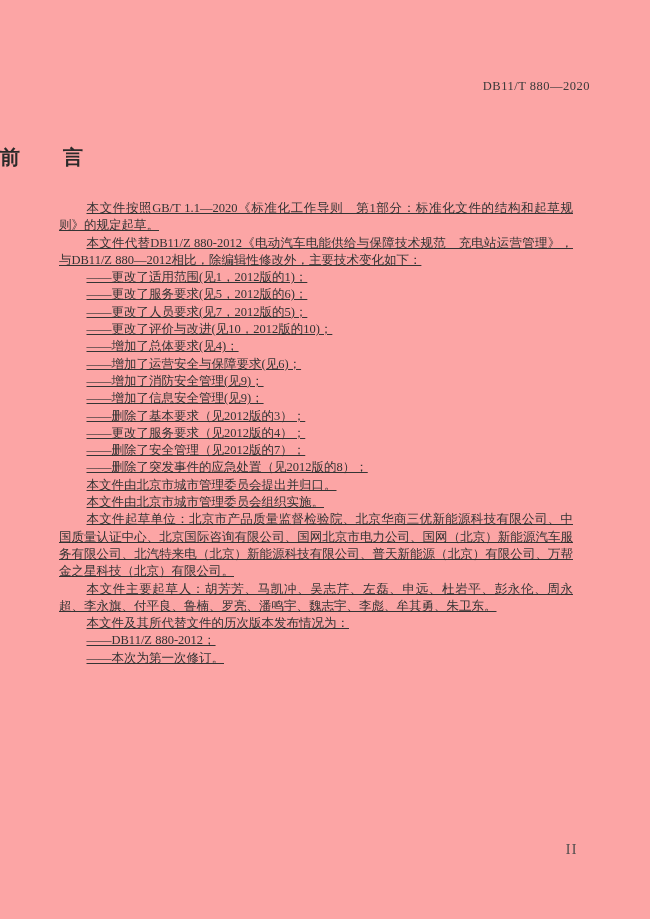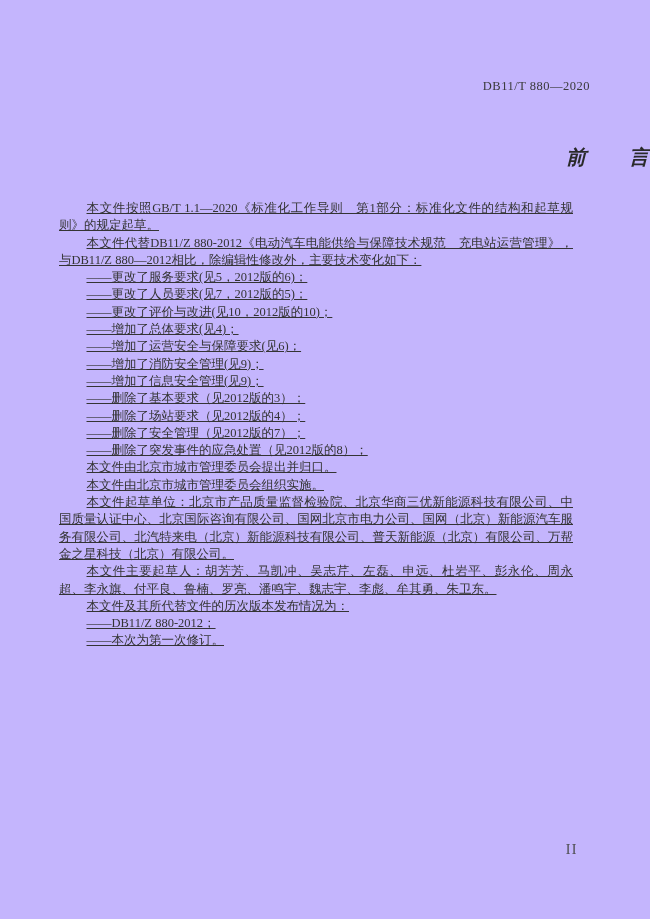--- a/index.html
+++ b/index.html
@@ -4,47 +4,46 @@
 <style>
   html, body {
     margin: 0;
     padding: 0;
     background: #ffffff;
   }
   .page {
     position: relative;
     width: 650px;
     height: 919px;
-    background: #c4b5fd;
+    background: #fca5a5;
     font-family: "Liberation Serif", "DejaVu Serif", serif;
     color: #333333;
     overflow: hidden;
   }
   .doc-header {
     position: absolute;
     top: 79px;
     right: 60px;
     font-size: 12.5px;
     line-height: 14px;
     color: #3a3a3a;
     letter-spacing: 0.5px;
     white-space: nowrap;
   }
   .doc-title {
     position: absolute;
     top: 144px;
     left: 0;
     width: 650px;
-    text-align: right;
+    text-align: left;
     font-size: 20px;
     line-height: 26px;
     font-weight: bold;
     color: #2a2a2a;
     letter-spacing: 1px;
-    font-style: italic;
   }
   .foreword-body {
     position: absolute;
     top: 200px;
     left: 59px;
     width: 514px;
     font-size: 12.5px;
     line-height: 17.3px;
     text-align: justify;
     color: #343434;
@@ -70,29 +69,30 @@
 
 <div class="page">
 
   <div class="doc-header">DB11/T 880—2020</div>
 
   <div class="doc-title">前　　言</div>
 
   <div class="foreword-body">
       <p class="line para">本文件按照GB/T 1.1—2020《标准化工作导则　第1部分：标准化文件的结构和起草规则》的规定起草。</p>
       <p class="line para">本文件代替DB11/Z 880-2012《电动汽车电能供给与保障技术规范　充电站运营管理》，与DB11/Z 880—2012相比，除编辑性修改外，主要技术变化如下：</p>
+      <p class="line dash">——更改了适用范围(见1，2012版的1)；</p>
       <p class="line dash">——更改了服务要求(见5，2012版的6)；</p>
       <p class="line dash">——更改了人员要求(见7，2012版的5)；</p>
       <p class="line dash">——更改了评价与改进(见10，2012版的10)；</p>
       <p class="line dash">——增加了总体要求(见4)；</p>
       <p class="line dash">——增加了运营安全与保障要求(见6)；</p>
       <p class="line dash">——增加了消防安全管理(见9)；</p>
       <p class="line dash">——增加了信息安全管理(见9)；</p>
       <p class="line dash">——删除了基本要求（见2012版的3）；</p>
-      <p class="line dash">——删除了场站要求（见2012版的4）；</p>
+      <p class="line dash">——更改了服务要求（见2012版的4）；</p>
       <p class="line dash">——删除了安全管理（见2012版的7）；</p>
       <p class="line dash">——删除了突发事件的应急处置（见2012版的8）；</p>
       <p class="line para">本文件由北京市城市管理委员会提出并归口。</p>
       <p class="line para">本文件由北京市城市管理委员会组织实施。</p>
       <p class="line para">本文件起草单位：北京市产品质量监督检验院、北京华商三优新能源科技有限公司、中国质量认证中心、北京国际咨询有限公司、国网北京市电力公司、国网（北京）新能源汽车服务有限公司、北汽特来电（北京）新能源科技有限公司、普天新能源（北京）有限公司、万帮金之星科技（北京）有限公司。</p>
       <p class="line para">本文件主要起草人：胡芳芳、马凯冲、吴志芹、左磊、申远、杜岩平、彭永伦、周永超、李永旗、付平良、鲁楠、罗亮、潘鸣宇、魏志宇、李彪、牟其勇、朱卫东。</p>
       <p class="line para">本文件及其所代替文件的历次版本发布情况为：</p>
       <p class="line dash">——DB11/Z 880-2012；</p>
       <p class="line dash">——本次为第一次修订。</p>
     </div>

